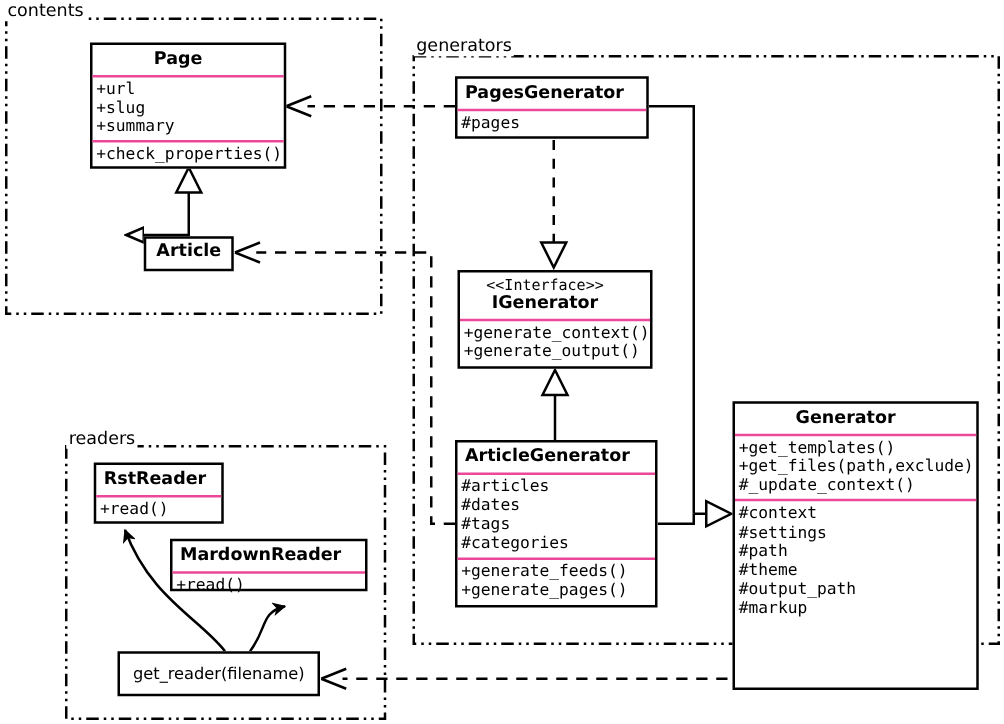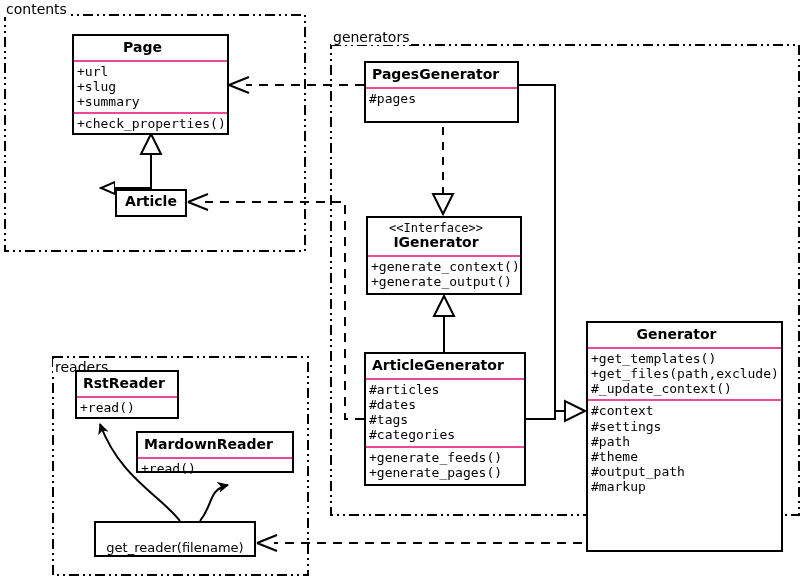--- a/index.html
+++ b/index.html
@@ -158,39 +158,39 @@
       <path d="M 180,521 C 160,495 120,478 100,424" fill="none" stroke="#000000" stroke-width="2" marker-end="url(#solid-arrow)"></path>
     </g>
 
     <g>
       <path d="M 200,521 C 214,503 208,490 228,485" fill="none" stroke="#000000" stroke-width="2" marker-end="url(#solid-arrow)"></path>
     </g>
   </svg>
 
   <div class="pkg-label" style="left:4px; top:1px;">contents</div>
   <div class="pkg-label" style="left:331px; top:29px;">generators</div>
-  <div class="pkg-label" style="left:53px; top:359px;text-align:center;">readers</div>
+  <div class="pkg-label" style="left:53px; top:343px;text-align:center;">readers</div>
 
   <div class="umlbox" style="left:72px; top:34px; width:157px; height:101px;">
     <div class="title">Page</div>
     <div class="sep compartment">
       <div class="member">+url</div>
       <div class="member">+slug</div>
       <div class="member">+summary</div>
     </div>
     <div class="sep compartment">
       <div class="member">+check_properties()</div>
     </div>
   </div>
 
   <div class="umlbox" style="left:115px; top:189px; width:72px; height:28px;">
     <div class="title" style="padding:3px 6px;">Article</div>
   </div>
 
-  <div class="umlbox" style="left:364px; top:61px; width:155px; height:62px;">
+  <div class="umlbox" style="left:364px; top:61px; width:155px; height:50px;">
     <div class="title">PagesGenerator</div>
     <div class="sep compartment">
       <div class="member">#pages</div>
     </div>
   </div>
 
   <div class="umlbox" style="left:366px; top:216px; width:156px; height:79px;">
     <div class="title" style="padding-top:3px;">
       <span class="stereo">&lt;&lt;Interface&gt;&gt;</span>
       <span>IGenerator</span>
@@ -239,17 +239,17 @@
     </div>
   </div>
 
   <div class="umlbox" style="left:136px; top:431px; width:158px; height:42px;">
     <div class="title">MardownReader</div>
     <div class="sep compartment">
       <div class="member">+read()</div>
     </div>
   </div>
 
-  <div class="plainbox" style="left:94px; top:521px; width:162px; height:36px;align-items:flex-end;">
+  <div class="plainbox" style="left:94px; top:521px; width:162px; height:36px;">
     <span>get_reader(filename)</span>
   </div>
 
 </div>
 
 </body></html>

